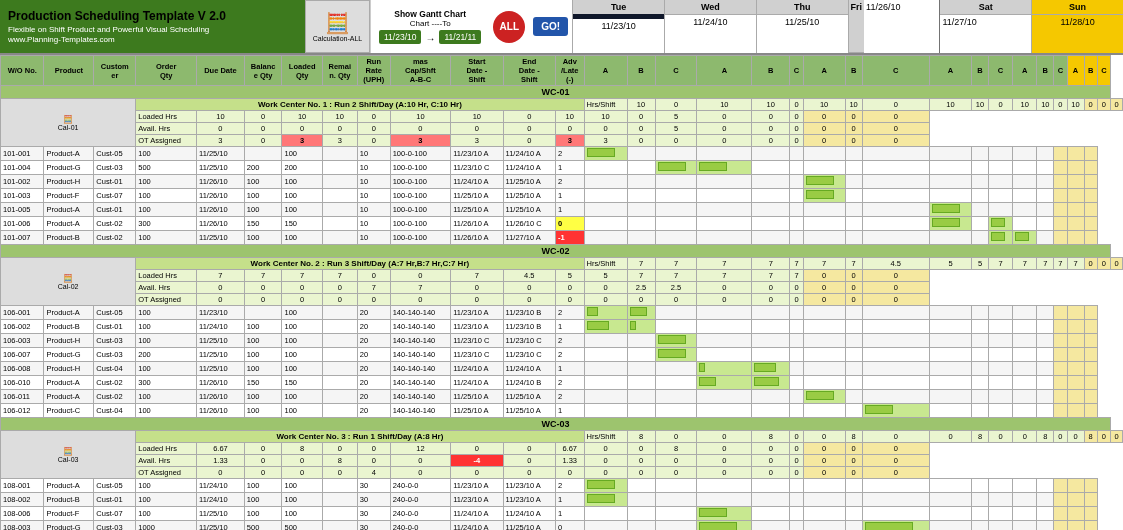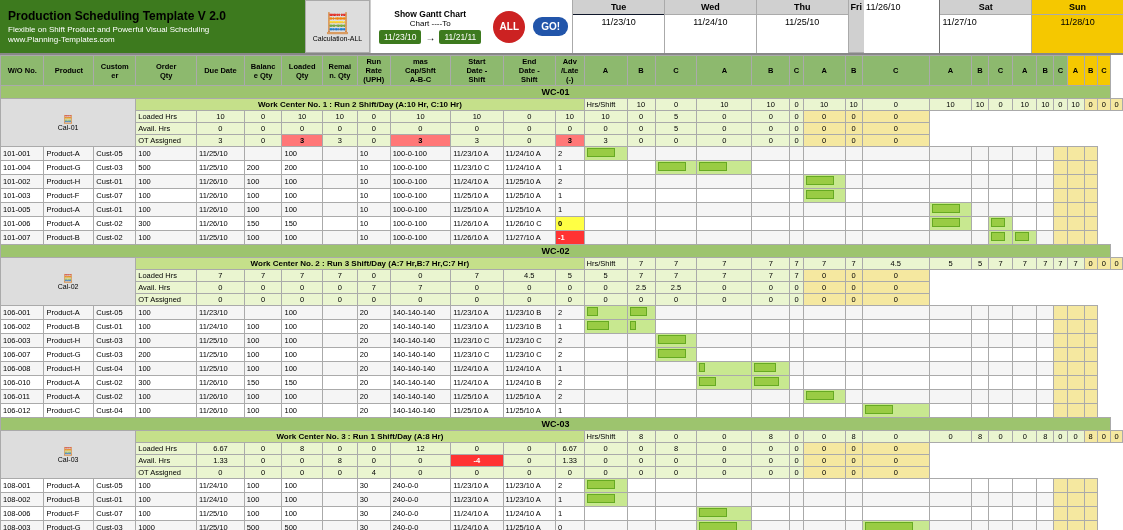--- a/index.html
+++ b/index.html
@@ -49,26 +49,26 @@
       <div style="font-size:8px;">Chart ----To</div>
       <div style="display:flex; align-items:center; gap:4px; margin-top:2px;">
         <div style="background:#3d7a1e; color:#fff; font-size:8.5px; padding:2px 5px; border-radius:2px;">11/23/10</div>
         <div style="font-size:10px;">→</div>
         <div style="background:#3d7a1e; color:#fff; font-size:8.5px; padding:2px 5px; border-radius:2px;">11/21/11</div>
       </div>
     </div>
 
     <div style="background:#cc2222; color:#fff; font-size:10px; font-weight:bold; width:32px; height:32px; border-radius:50%; display:flex; align-items:center; justify-content:center; margin:auto 4px; cursor:pointer;">ALL</div>
 
-    <div style="background:#2255aa; color:#fff; font-size:10px; font-weight:bold; padding:4px 8px; border-radius:9px; display:flex; align-items:center; justify-content:center; margin:auto 4px; cursor:pointer;">GO!</div>
+    <div style="background:#2255aa; color:#fff; font-size:10px; font-weight:bold; padding:4px 8px; border-radius:3px; display:flex; align-items:center; justify-content:center; margin:auto 4px; cursor:pointer;">GO!</div>
 
     <div style="display:flex; flex:1; border-left:1px solid #aaa;">
 
       <div style="flex:1; display:flex; flex-direction:column; border-right:1px solid #aaa;">
-        <div style="background:#d0d0d0; text-align:center; font-weight:bold; padding:2px; border-bottom:1px solid #0f172a; font-size:9px;">Tue</div>
+        <div style="background:#d0d0d0; text-align:center; font-weight:bold; padding:2px; border-bottom:5px solid #0f172a; font-size:9px;">Tue</div>
         <div style="text-align:center; padding:2px; font-size:9px;">11/23/10</div>
       </div>
 
       <div style="flex:1; display:flex; flex-direction:column; border-right:1px solid #aaa;">
         <div style="background:#d0d0d0; text-align:center; font-weight:bold; padding:2px; border-bottom:1px solid #aaa; font-size:9px;">Wed</div>
         <div style="text-align:center; padding:2px; font-size:9px;">11/24/10</div>
       </div>
 
       <div style="flex:1; display:flex; flex-direction:column; border-right:1px solid #aaa;">
         <div style="background:#d0d0d0; text-align:center; font-weight:bold; padding:2px; border-bottom:1px solid #aaa; font-size:9px;">Thu</div>

